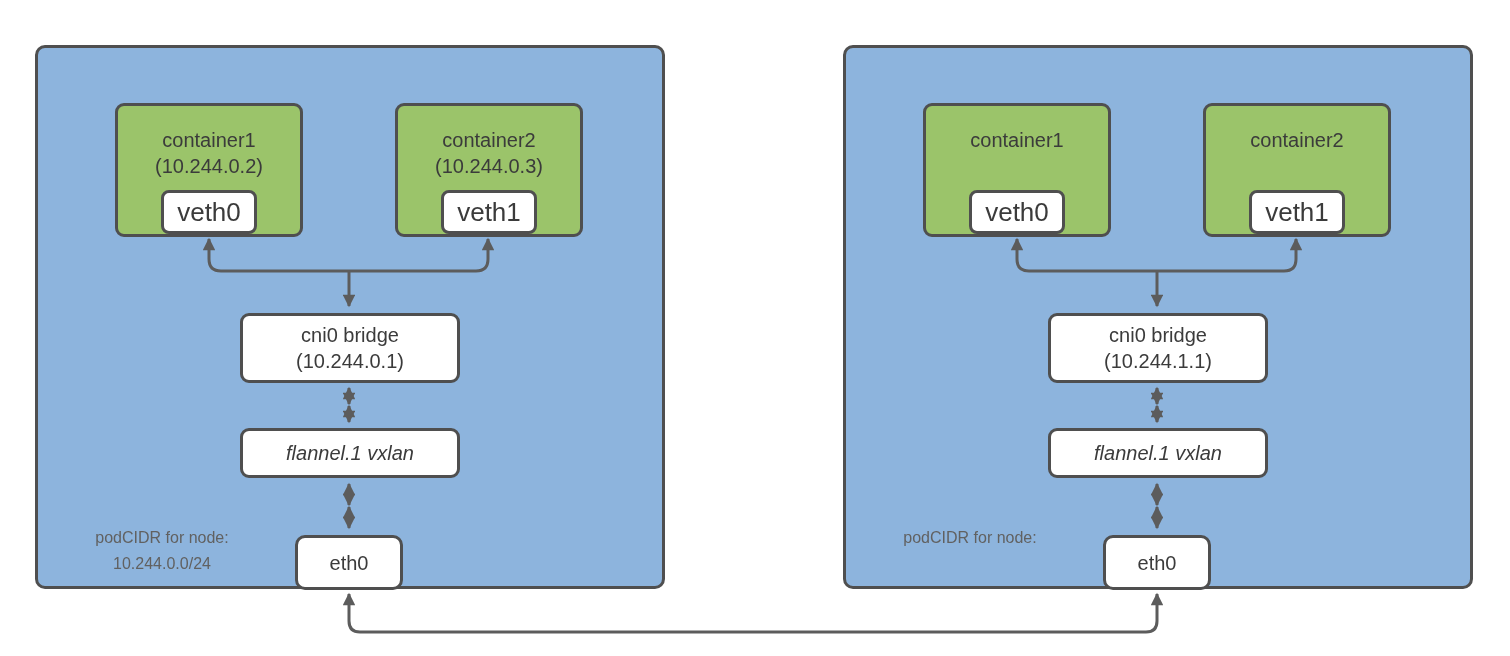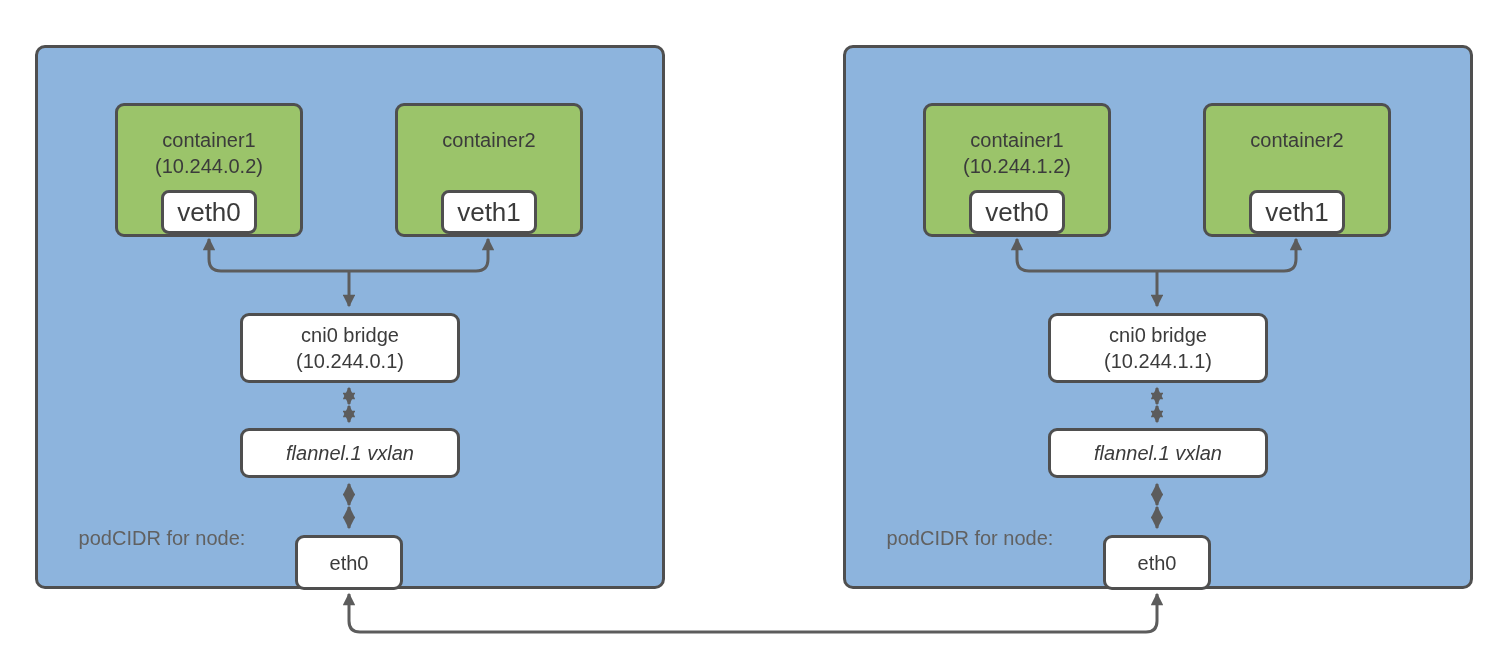--- a/index.html
+++ b/index.html
@@ -66,30 +66,30 @@
     font-size: 20px;
     line-height: 26px;
     display: flex;
     flex-direction: column;
     align-items: center;
     justify-content: center;
     text-align: center;
   }
   .bridge-box { left: 202px; top: 265px; width: 220px; height: 70px; }
   .vxlan-box  { left: 202px; top: 380px; width: 220px; height: 50px; font-style: italic; }
-  .eth-box    { left: 257px; top: 487px; width: 108px; height: 55px; }
+  .eth-box    { left: 257px; top: 487px; width: 108px; height: 55px; border-radius: 10px; }
 
   .podcidr {
     position: absolute;
     left: 14px;
     top: 477px;
     width: 220px;
     text-align: center;
     color: #616161;
-    font-size: 20px;
+    font-size: 16px;
     line-height: 26px;
   }
 
   .connectors {
     position: absolute;
     left: 0;
     top: 0;
     pointer-events: none;
   }
   .connectors path.line {
@@ -107,39 +107,40 @@
     <div class="container-box container-a">
       <div class="container-text">
         <div>container1</div>
         <div>(10.244.0.2)</div>
       </div>
       <div class="veth-box">veth0</div>
     </div>
     <div class="container-box container-b">
       <div class="container-text">
         <div>container2</div>
+        <div>(10.244.0.3)</div>
       </div>
       <div class="veth-box">veth1</div>
     </div>
     <div class="wbox bridge-box">
       <div>cni0 bridge</div>
       <div>(10.244.0.1)</div>
     </div>
     <div class="wbox vxlan-box">flannel.1 vxlan</div>
     <div class="wbox eth-box">eth0</div>
     <div class="podcidr">
       <div>podCIDR for node:</div>
+      <div>10.244.0.0/24</div>
     </div>
   </div>
 
   <div class="node node-1">
     <div class="container-box container-a">
       <div class="container-text">
         <div>container1</div>
-        <div>(10.244.1.2)</div>
       </div>
       <div class="veth-box">veth0</div>
     </div>
     <div class="container-box container-b">
       <div class="container-text">
         <div>container2</div>
       </div>
       <div class="veth-box">veth1</div>
     </div>
     <div class="wbox bridge-box">

